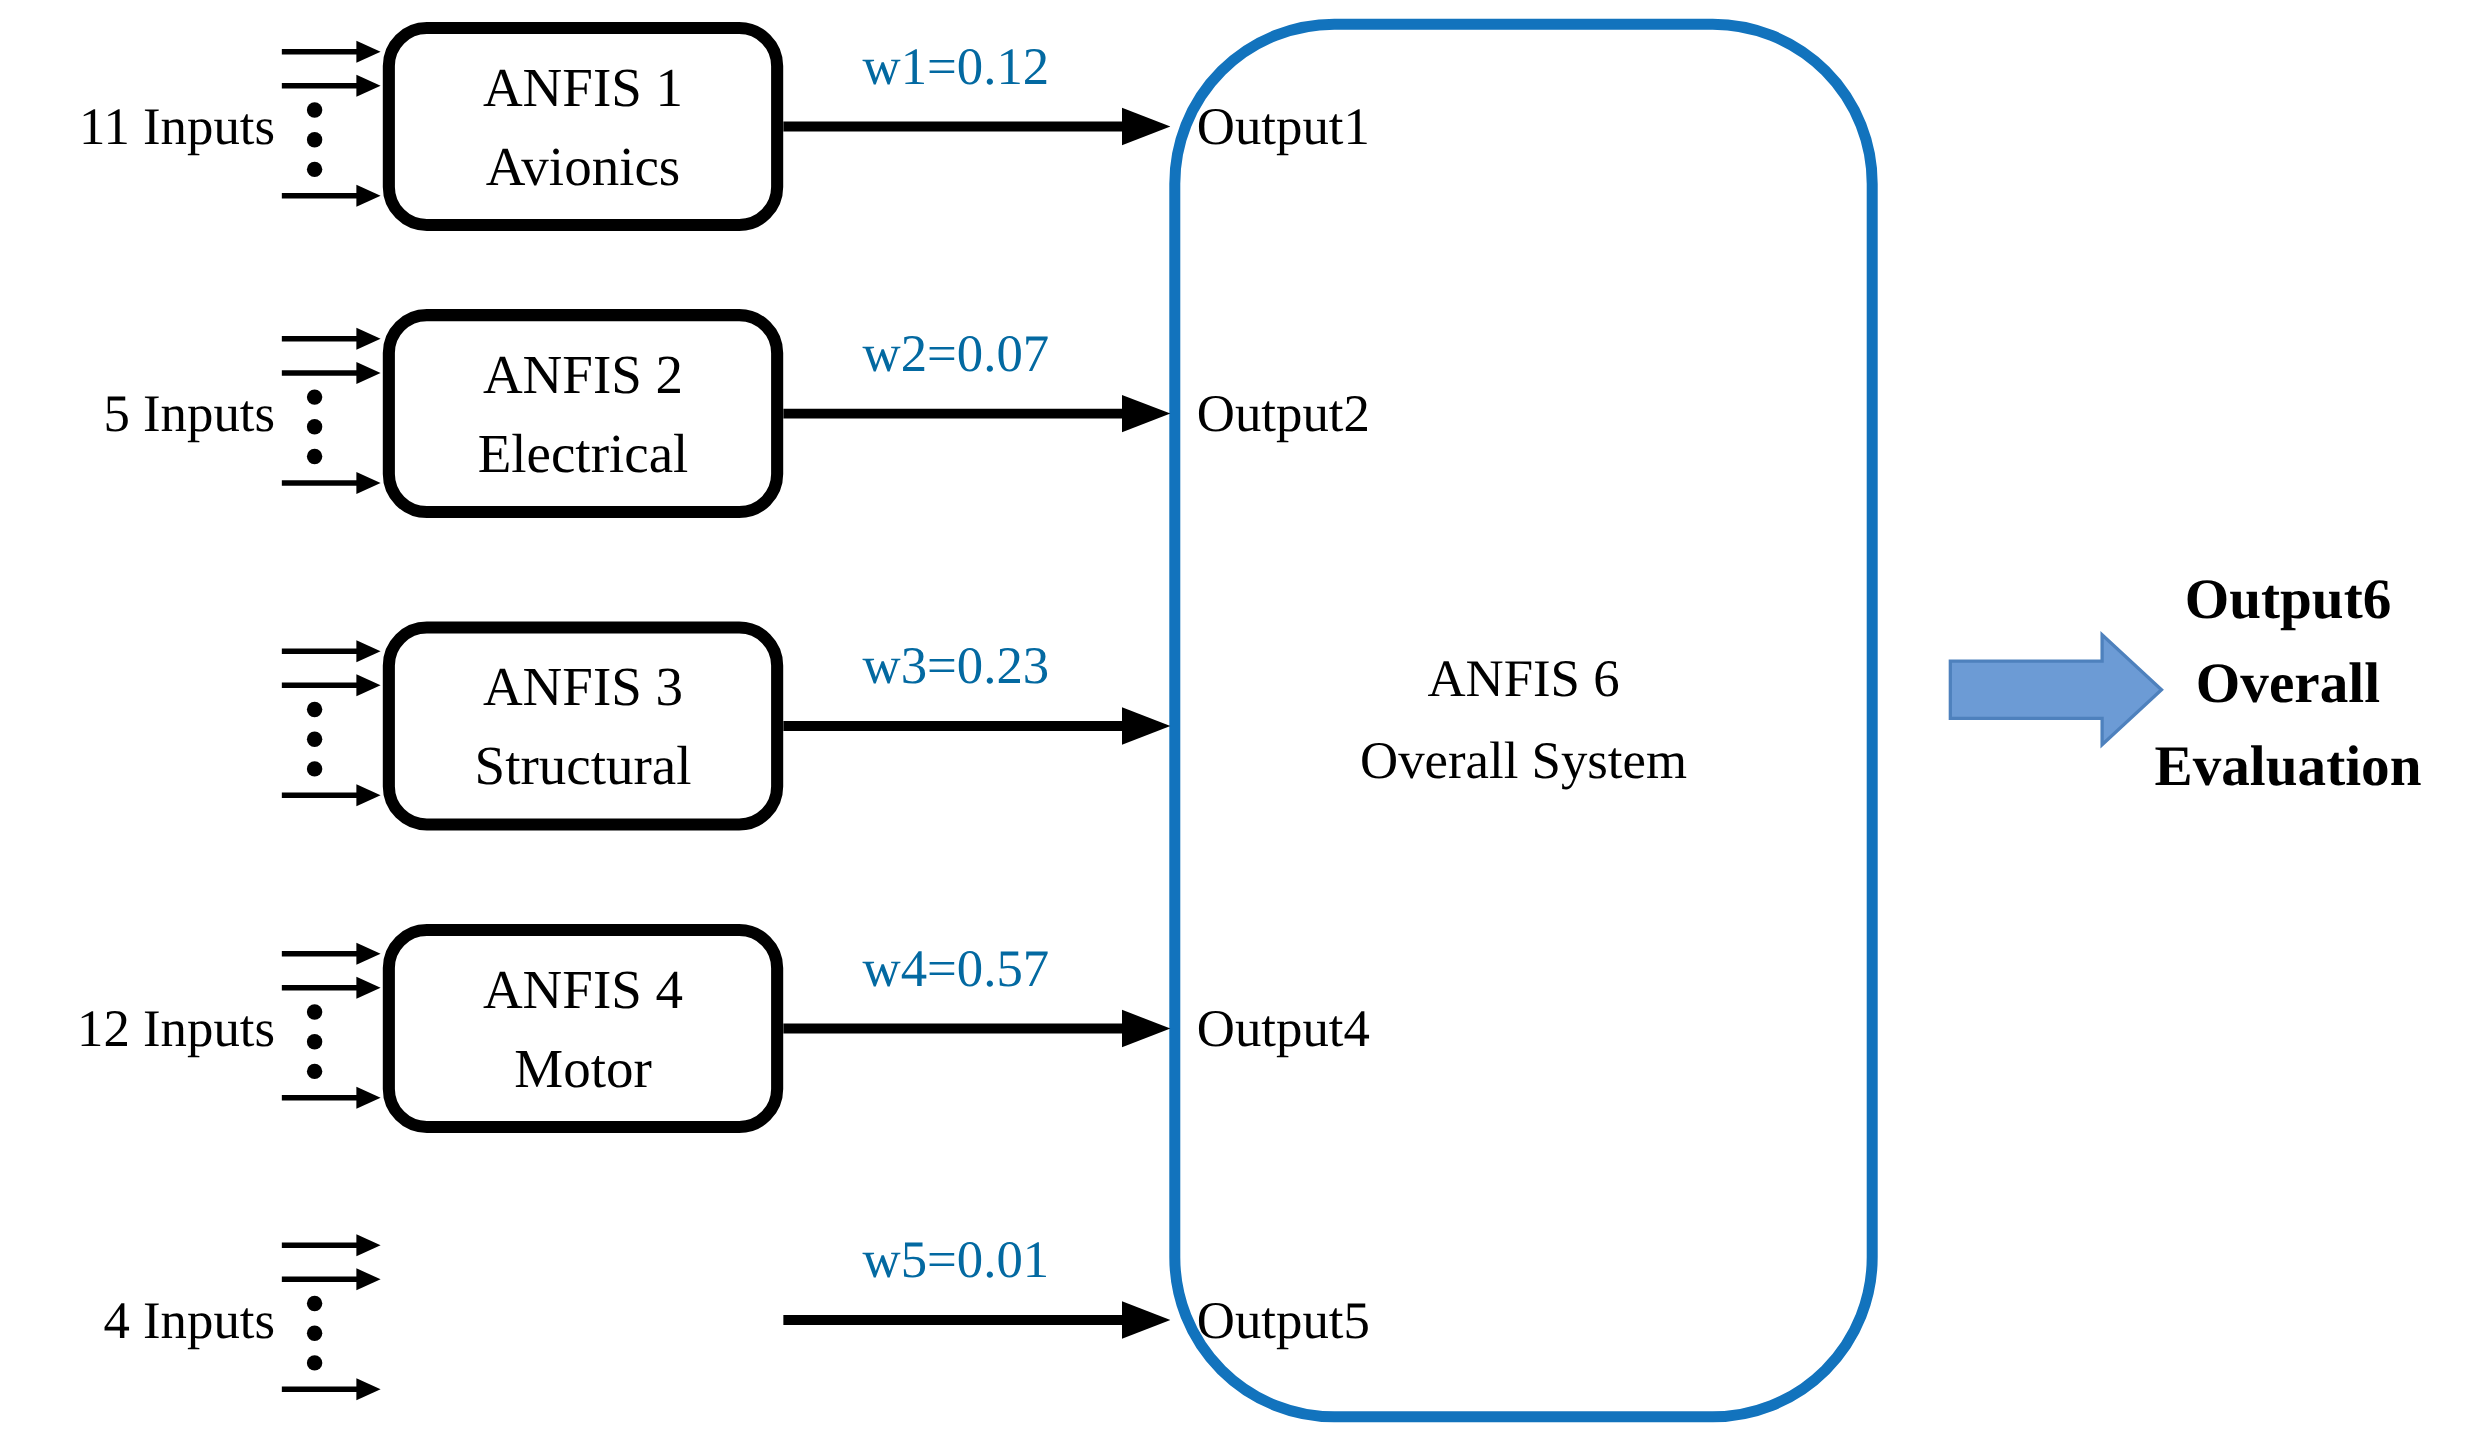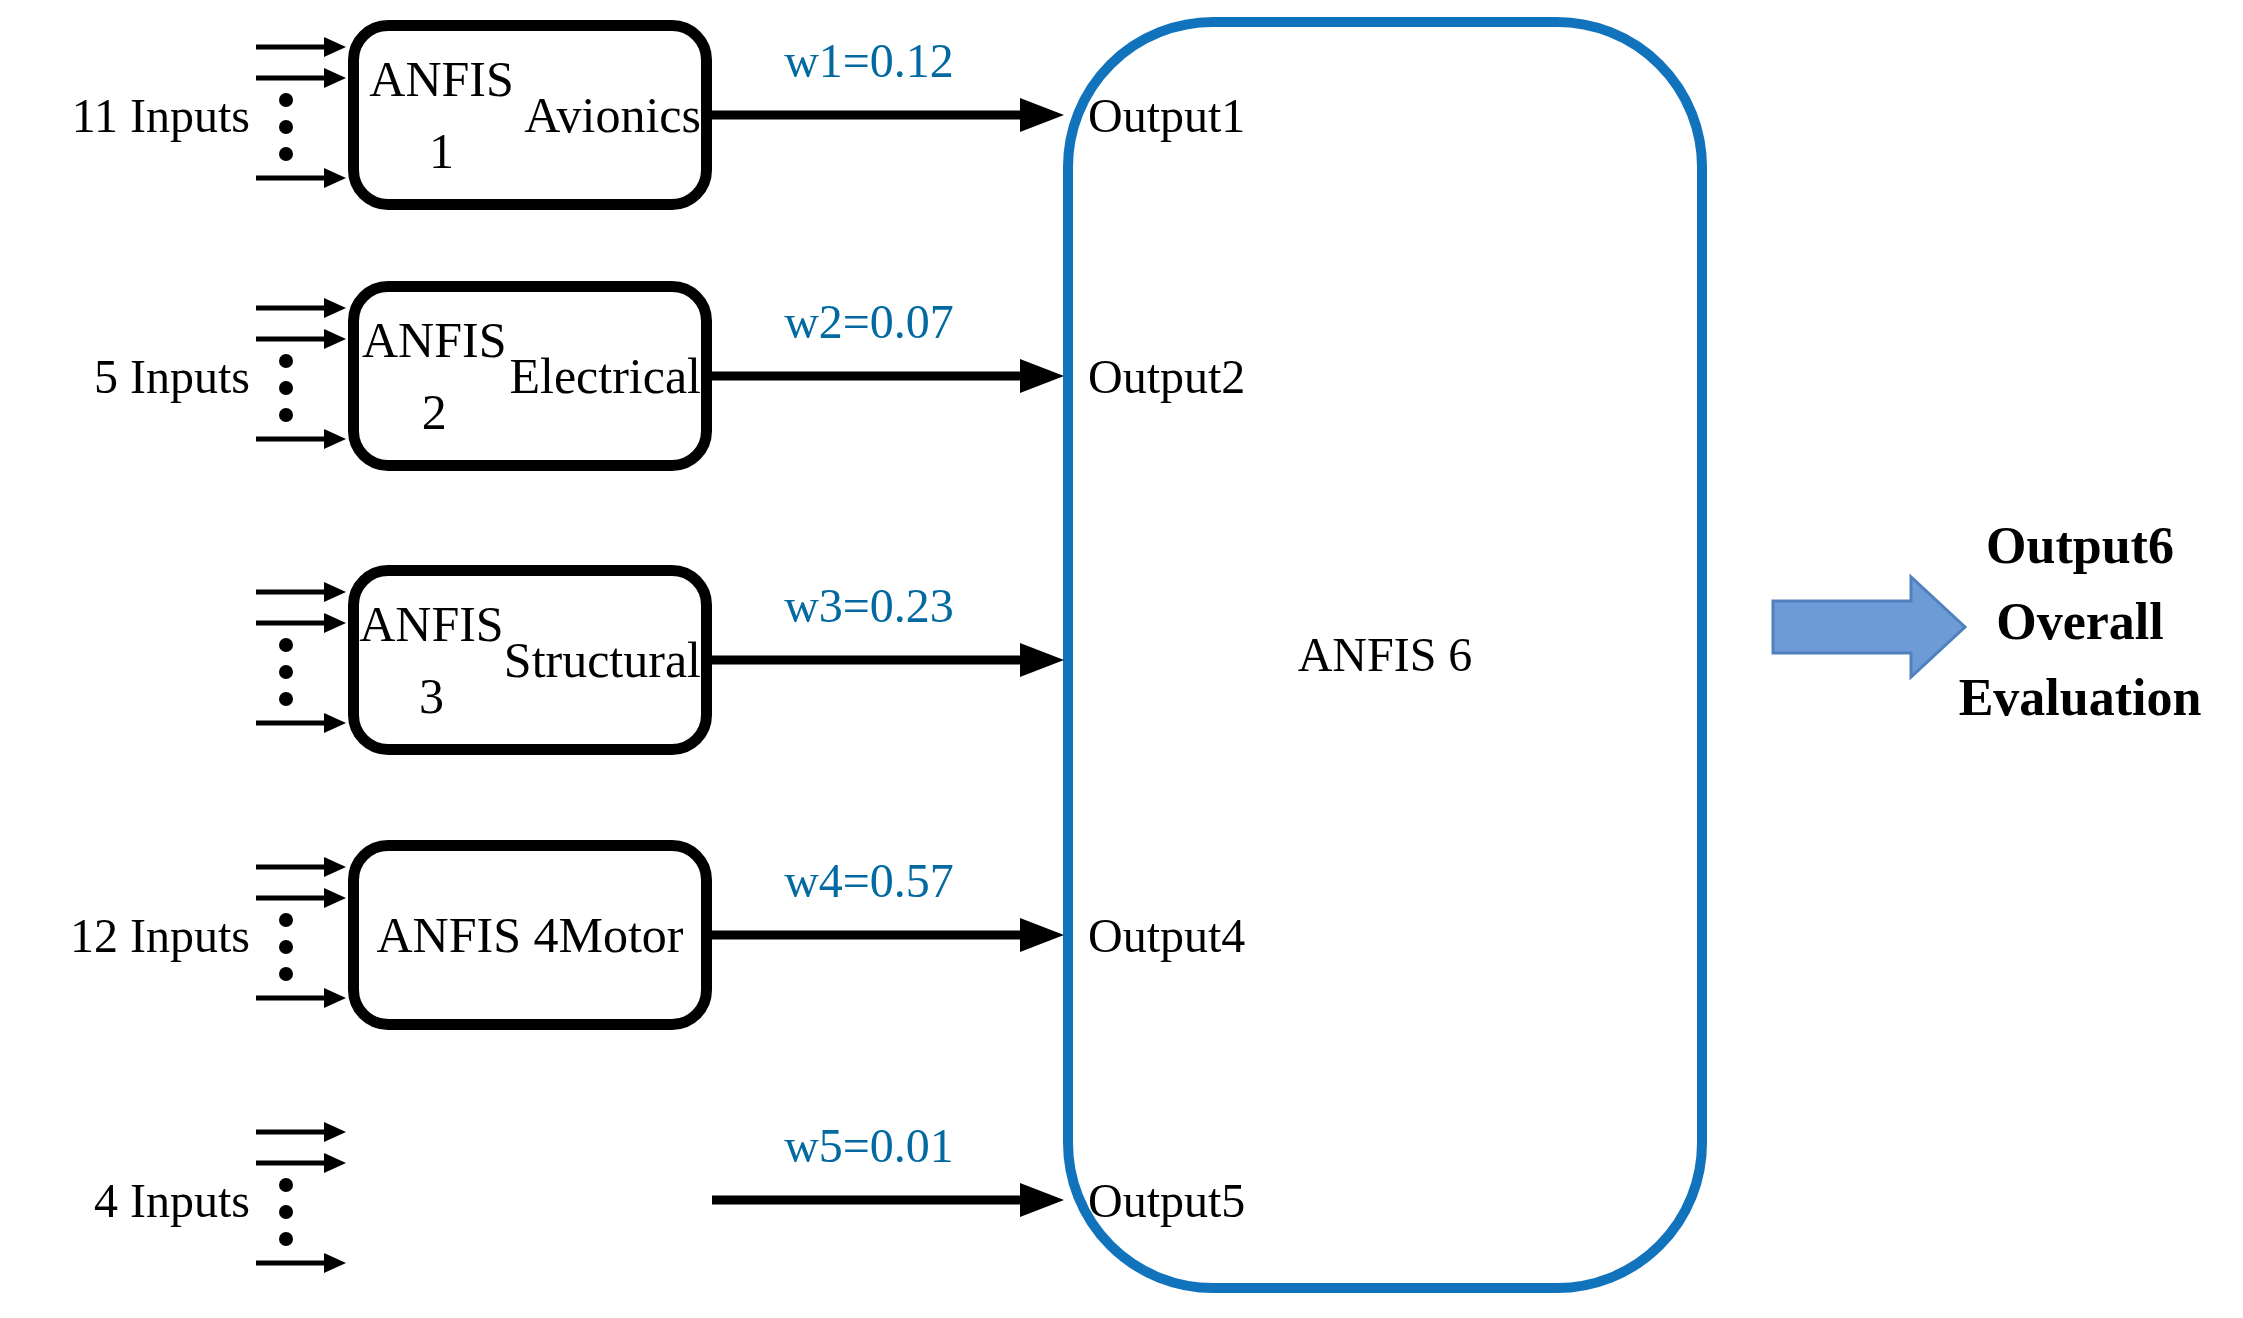--- a/index.html
+++ b/index.html
@@ -18,21 +18,21 @@
   .row{ position:absolute;left:0;width:2243px;height:190px; }
   .inputs-label{
     position:absolute;left:0;top:0;width:250px;height:190px;
     display:flex;align-items:center;justify-content:flex-end;
     font-size:48px;white-space:nowrap;
   }
   .in-arrows{ position:absolute;left:256px;top:8px;width:92px;height:174px; }
   .anfis-box{
     position:absolute;left:348px;top:0;width:364px;height:190px;
     border:11px solid #000;border-radius:40px;box-sizing:border-box;
-    display:flex;align-items:center;justify-content:center;
+    display:flex;flex-direction:column;align-items:center;justify-content:center;
     font-size:50px;line-height:72px;text-align:center;background:#fff;
   }
   .weight{
     position:absolute;left:724px;top:12px;width:290px;height:56px;
     display:flex;align-items:center;justify-content:center;
     color:#0369a1;font-size:48px;white-space:nowrap;
   }
   .main-arrow{ position:absolute;left:712px;top:73px;width:352px;height:44px; }
   .out-label{
     position:absolute;left:1088px;top:0;width:260px;height:190px;
@@ -48,20 +48,21 @@
   .fill-black{ fill:#000; }
 </style>
 </head>
 <body>
 
 <div class="canvas">
 
   <div class="agg-box">
     <div class="agg-text">
       <div>ANFIS 6</div>
+      <div>Overall System</div>
     </div>
   </div>
 
   <div class="row" style="top:20px">
     <div class="inputs-label">11 Inputs</div>
     <svg class="in-arrows" viewBox="0 0 92 174">
       <line x1="0" y1="19" x2="72" y2="19" class="stroke-black" stroke-width="5"></line>
         <polygon points="68,9 90,19 68,29" class="fill-black"></polygon>
       <line x1="0" y1="50" x2="72" y2="50" class="stroke-black" stroke-width="5"></line>
         <polygon points="68,40 90,50 68,60" class="fill-black"></polygon>

